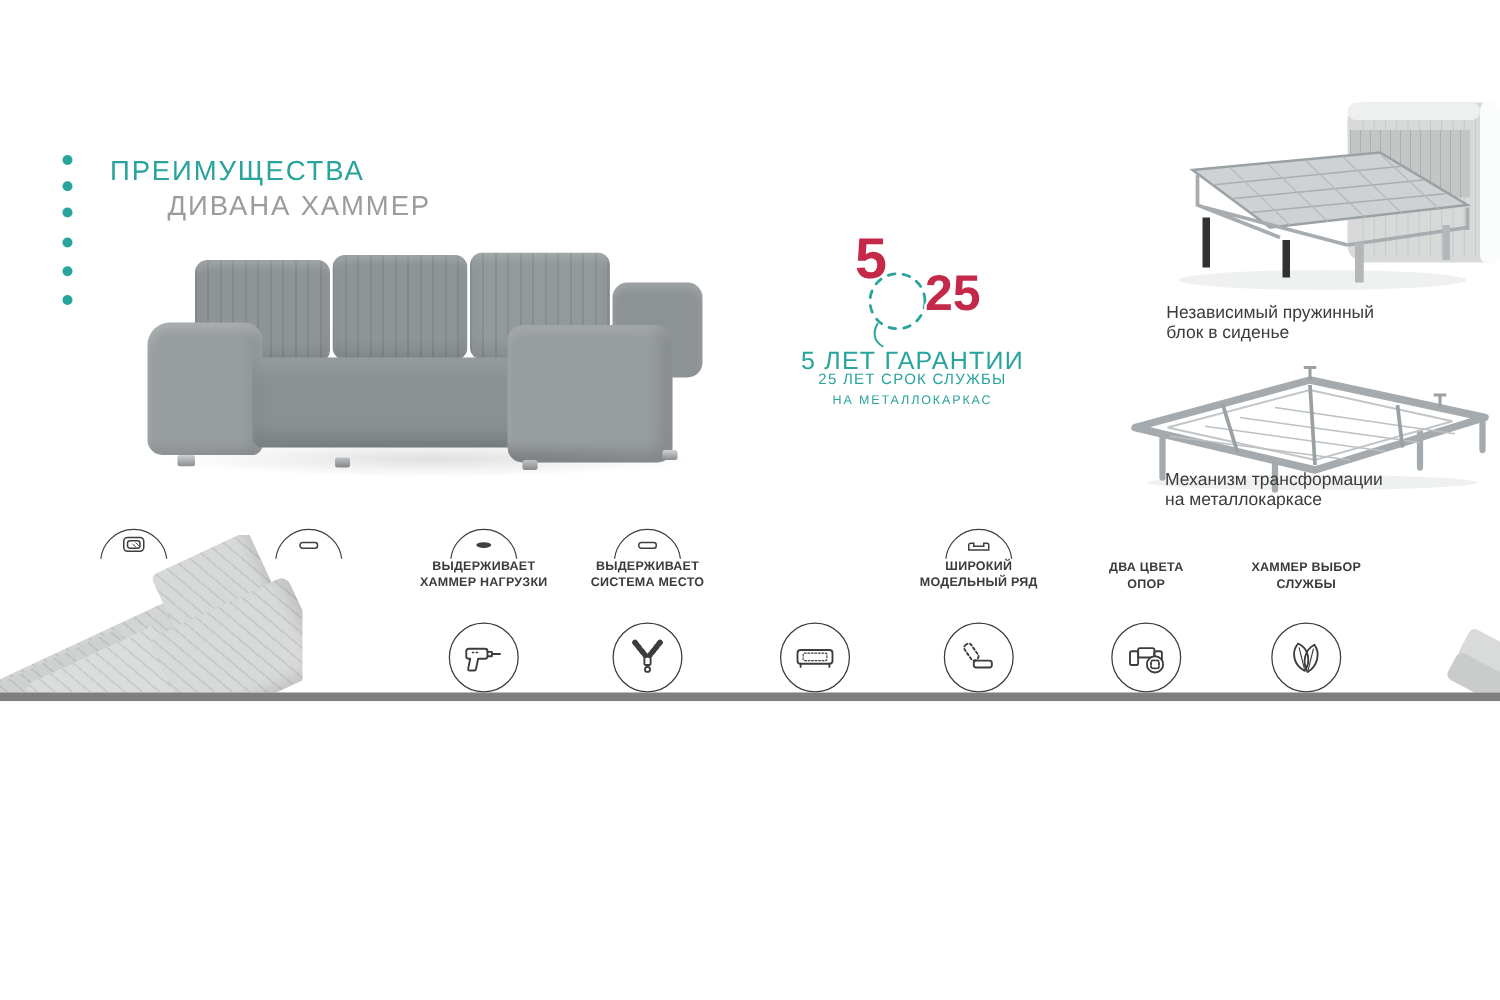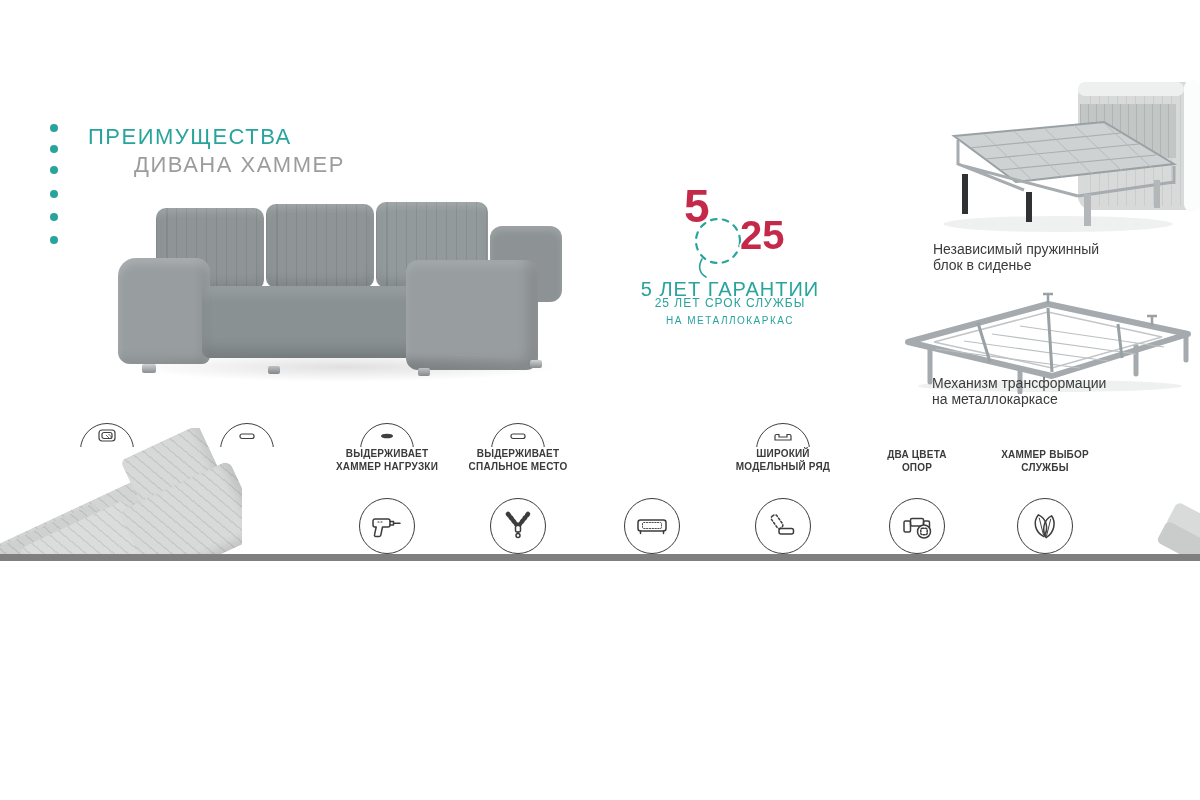--- a/index.html
+++ b/index.html
@@ -180,21 +180,21 @@
 
   <div class="feat" style="left:458px;">
     <div class="arcwrap">
         <div class="arccirc"></div>
       <svg width="20" height="16" viewBox="0 0 20 16" stroke="#3f3f3f" fill="none" stroke-width="1.2">
         <rect x="3" y="6" width="14" height="4.5" rx="2"></rect>
       </svg>
     </div>
     <div class="fcap">
         <div>ВЫДЕРЖИВАЕТ</div>
-        <div>СПАЛЬНОЕ МЕСТО</div>
+        <div>СИСТЕМА МЕСТО</div>
       </div>
   </div>
 
 
   <div class="feat noarc" style="left:857px;">
     <div class="fcap">
         <div>ДВА ЦВЕТА</div>
         <div>ОПОР</div>
       </div>
   </div>

